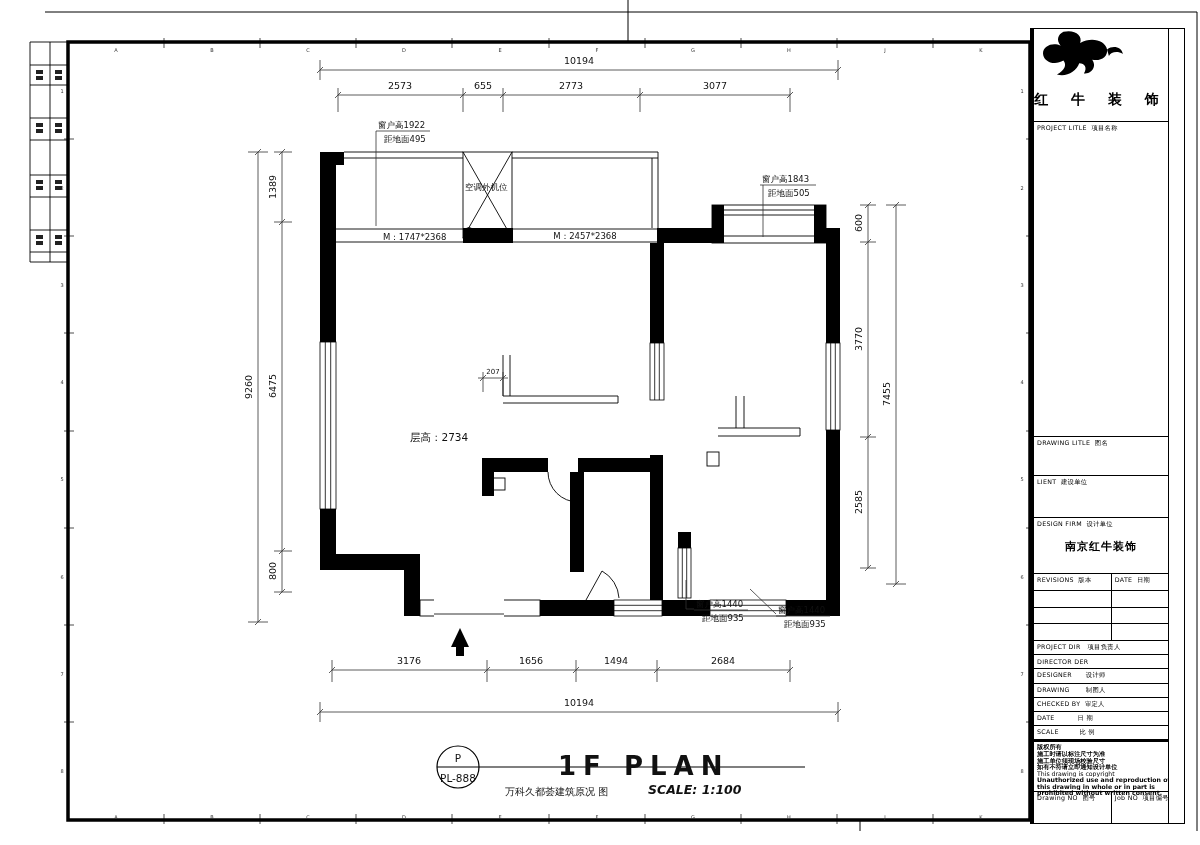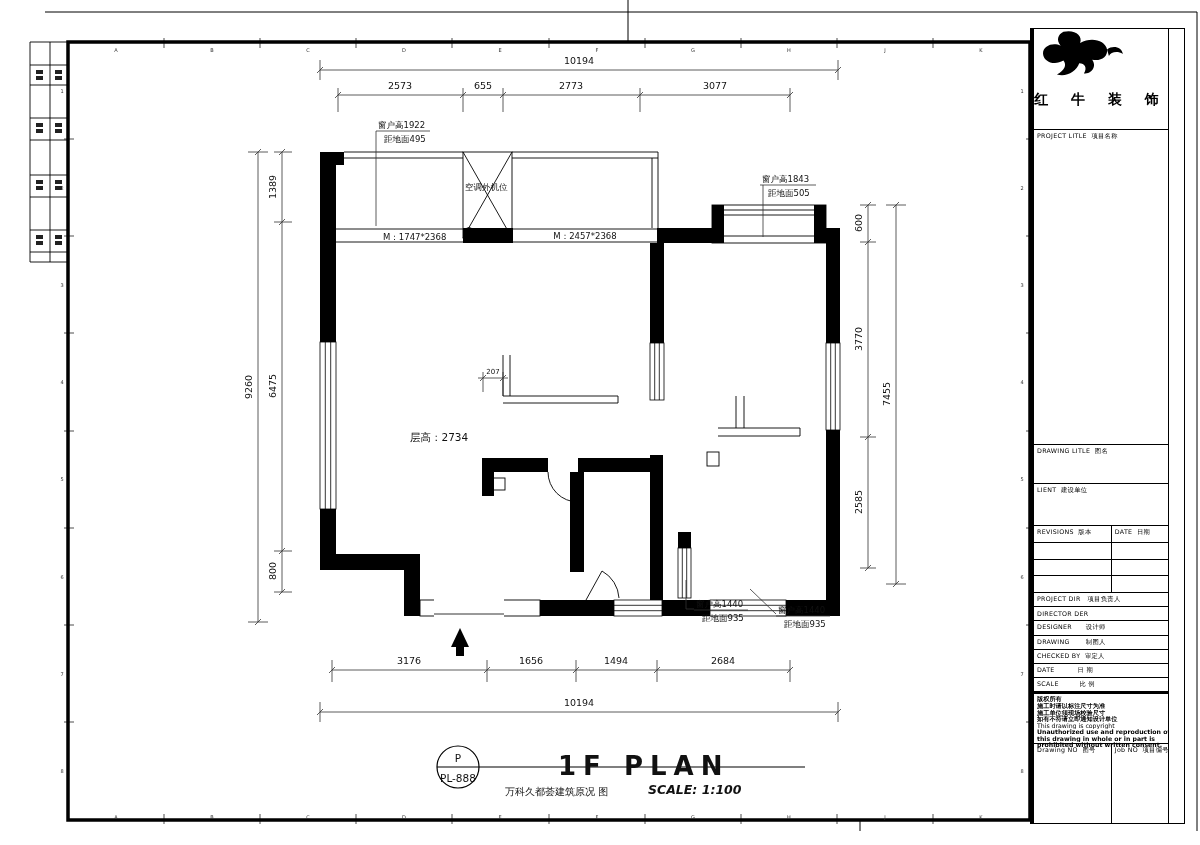--- a/index.html
+++ b/index.html
@@ -19,21 +19,21 @@
 
   
   .tblock{position:absolute;left:1030px;top:28px;width:150px;height:794px;
           border:1px solid #000;border-left:4px solid #000;display:flex;background:#fff;}
   .tb-main{flex:1;display:flex;flex-direction:column;border-right:1px solid #000;min-width:0;}
   .tb-side{width:15px;}
   .tb-sec{border-bottom:1px solid #000;position:relative;box-sizing:border-box;}
   .tb-label{font-size:6.3px;letter-spacing:0.3px;padding:2px 0 0 3px;white-space:pre;
             overflow:hidden;color:#000;}
   .tb-logo{height:80px;display:flex;flex-direction:column;align-items:center;justify-content:flex-end;
-           border-bottom:1px solid #000;padding-bottom:20px;}
+           border-bottom:1px solid #000;padding-bottom:12px;}
   .tb-brand{font-size:14px;font-weight:bold;letter-spacing:9px;white-space:nowrap;margin-top:-2px;}
   .tb-project{height:315px;}
   .tb-drawingt{height:39px;}
   .tb-client{height:42px;}
   .tb-firm{height:56px;}
   .tb-firm-value{text-align:center;font-size:11px;font-weight:bold;margin-top:10px;letter-spacing:1px;}
   .tb-rev{height:67px;display:flex;flex-direction:column;}
   .tb-rev-head{display:flex;flex:0 0 16px;border-bottom:1px solid #000;}
   .tb-rev-row{display:flex;flex:1;border-bottom:1px solid #000;}
   .tb-rev-row:last-child{border-bottom:none;}
@@ -431,20 +431,24 @@
     </div>
     <div class="tb-sec tb-project">
       <div class="tb-label">PROJECT LITLE  项目名称</div>
     </div>
     <div class="tb-sec tb-drawingt">
       <div class="tb-label">DRAWING LITLE  图名</div>
     </div>
     <div class="tb-sec tb-client">
       <div class="tb-label">LIENT  建设单位</div>
     </div>
+    <div class="tb-sec tb-firm">
+      <div class="tb-label">DESIGN FIRM  设计单位</div>
+      <div class="tb-firm-value">南京红牛装饰</div>
+    </div>
     <div class="tb-sec tb-rev">
       <div class="tb-rev-head">
         <div class="tb-rev-c1 tb-label">REVISIONS  版本</div>
         <div class="tb-rev-c2 tb-label">DATE  日期</div>
       </div>
       <div class="tb-rev-row">
             <div class="tb-rev-c1"></div>
             <div class="tb-rev-c2"></div>
           </div>
       <div class="tb-rev-row">

